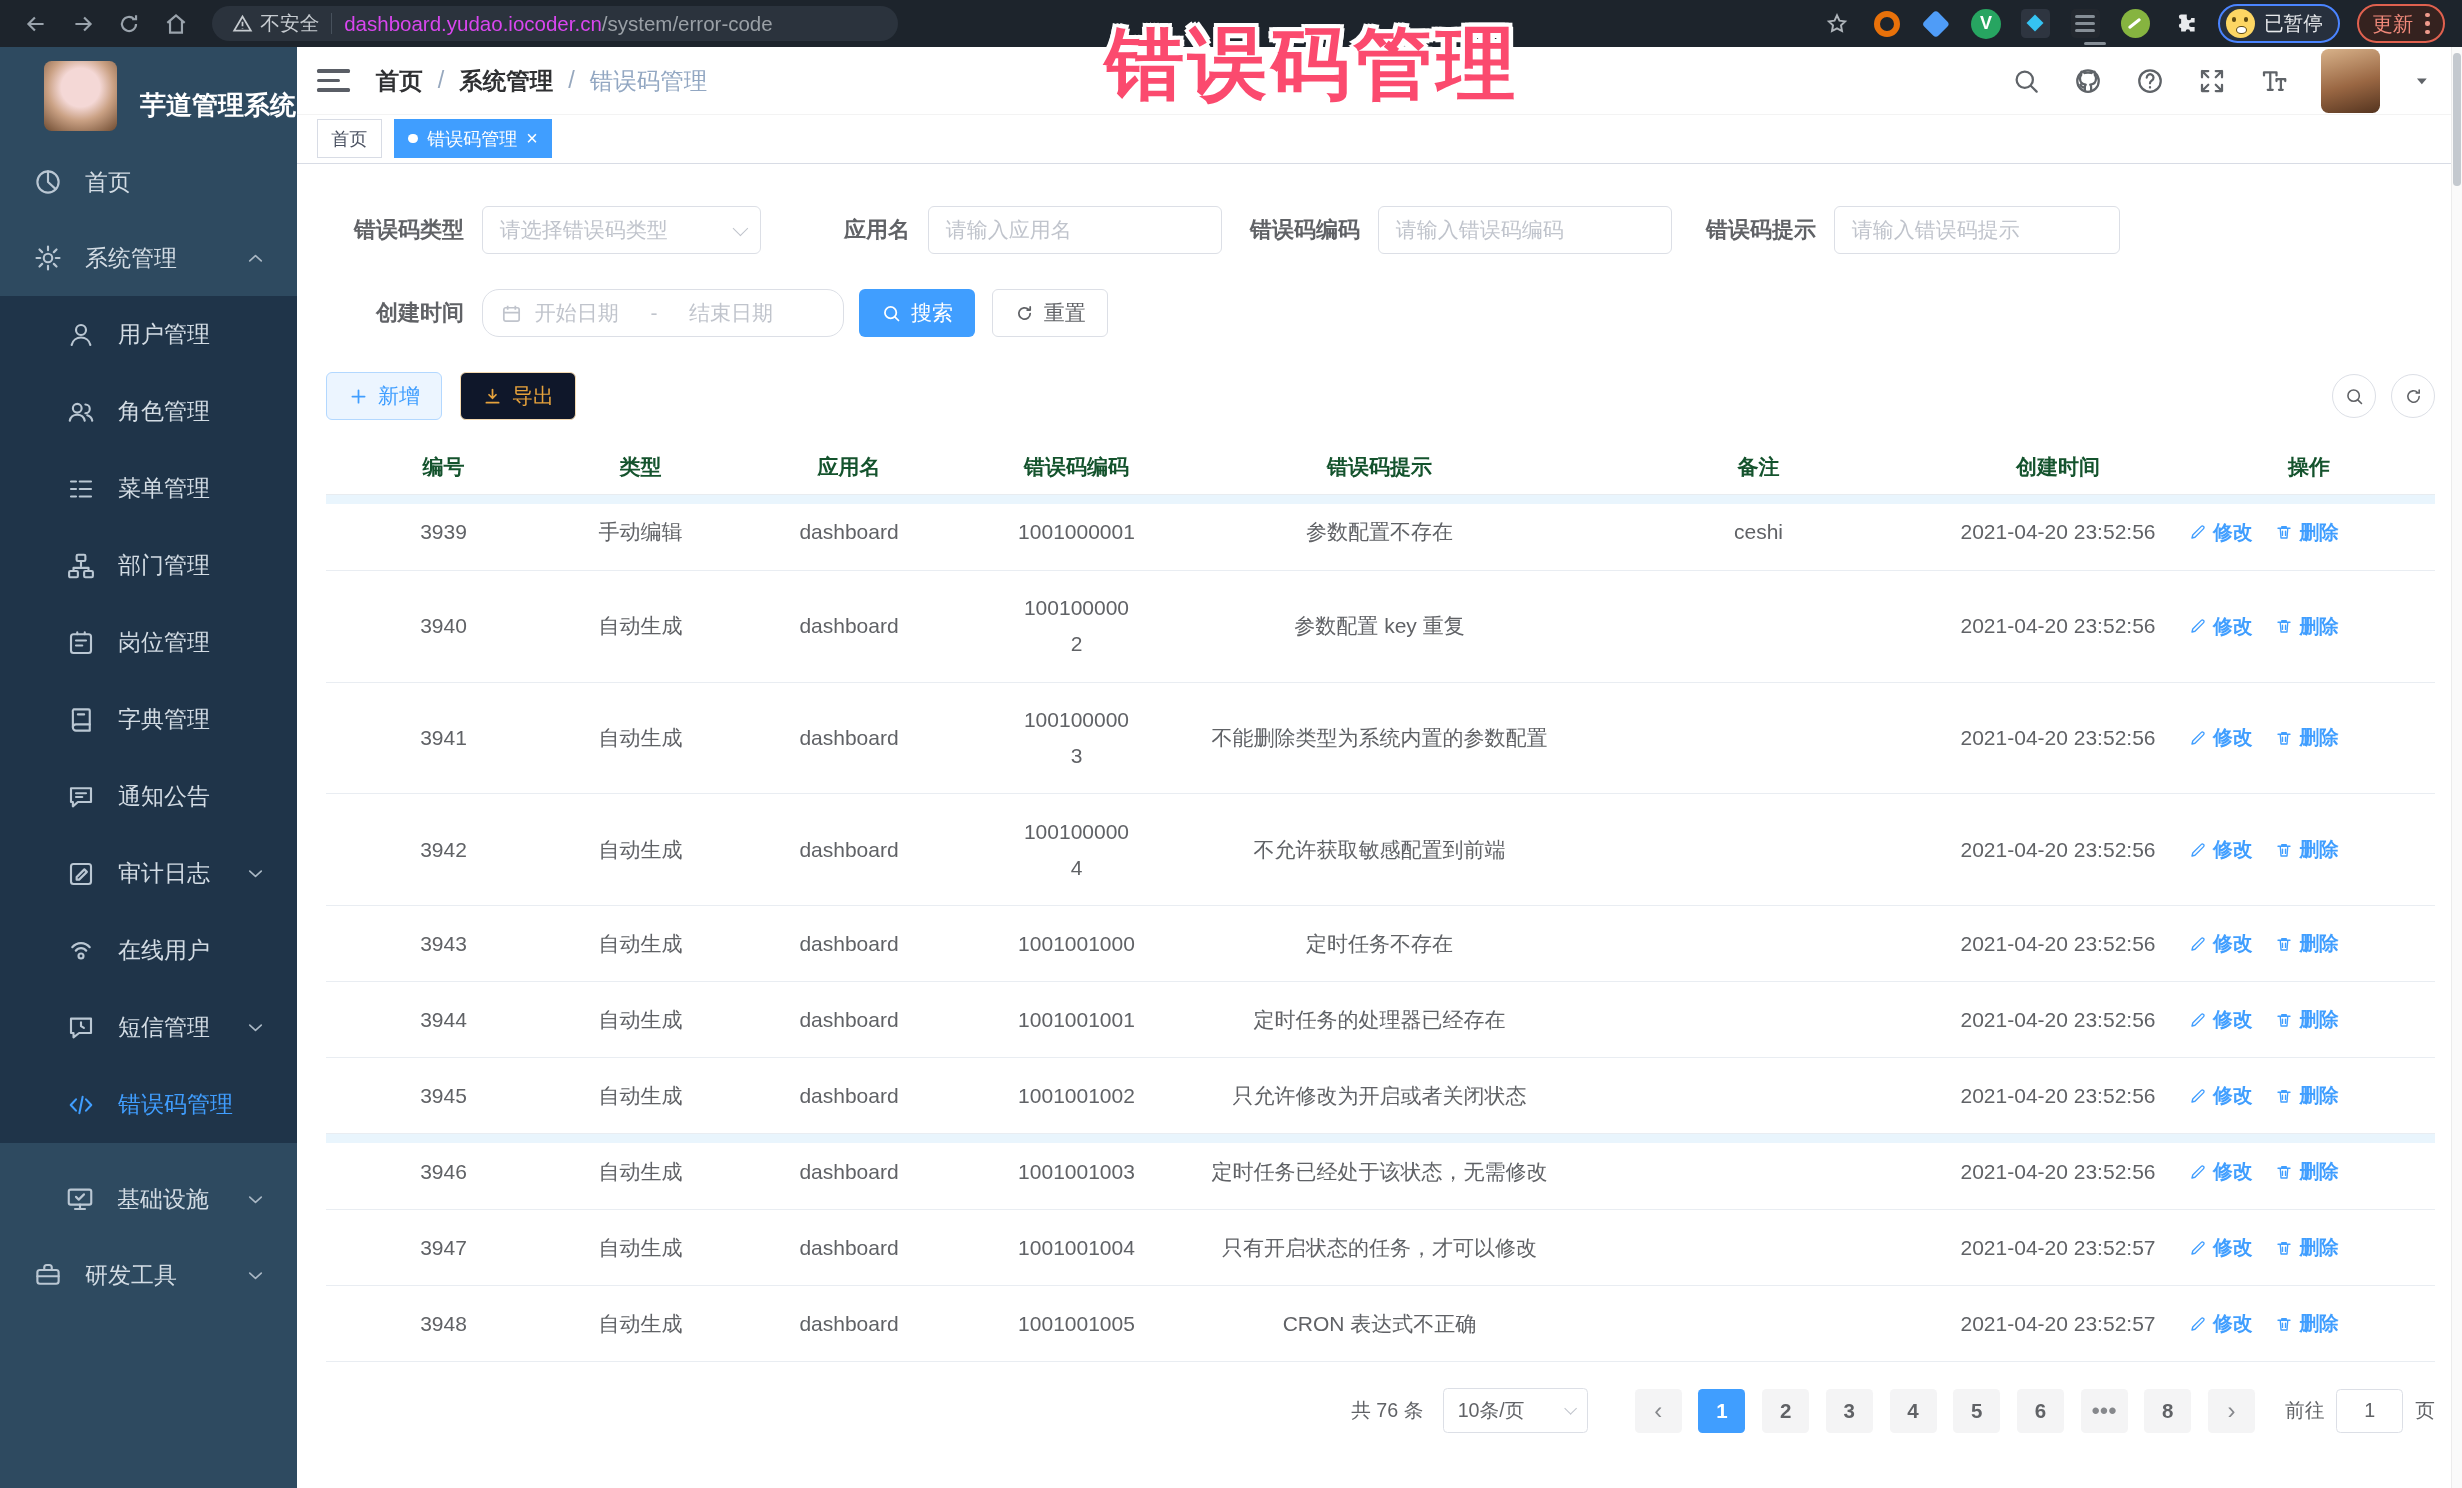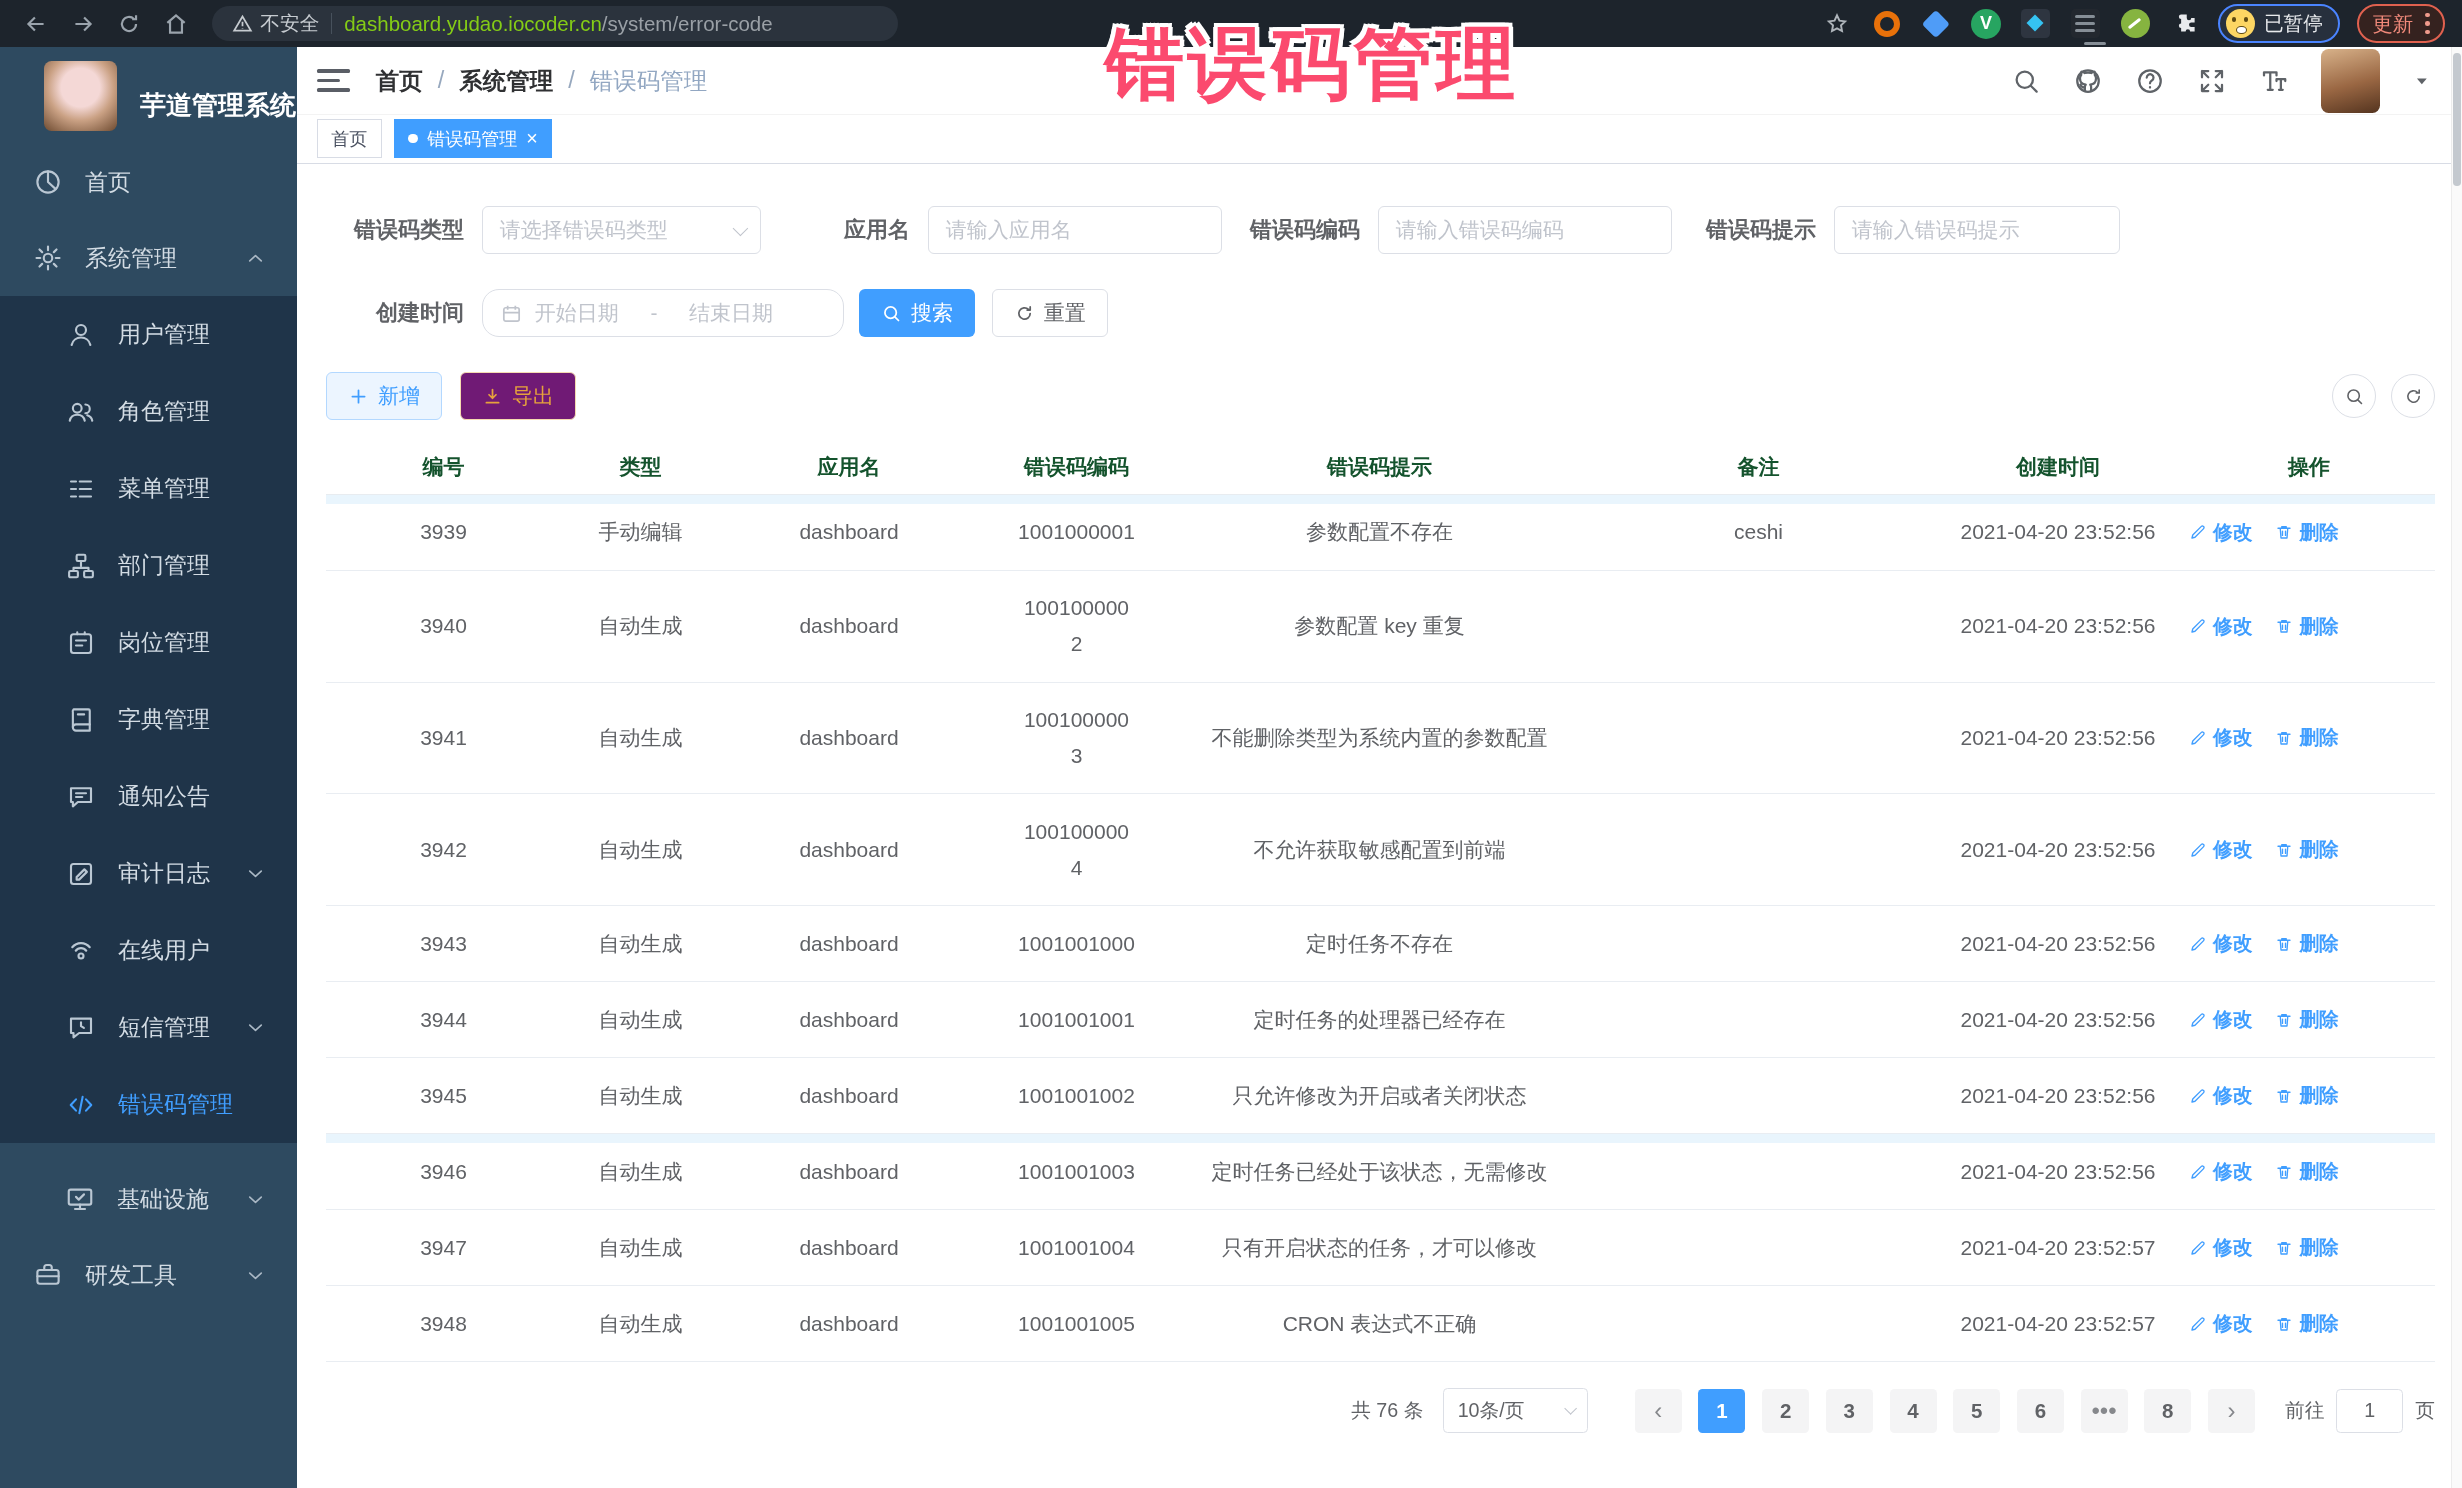--- a/index.html
+++ b/index.html
@@ -13,21 +13,21 @@
   .chrome-nav { display:flex; align-items:center; gap:7.6px; }
   .navbtn { width:39px; height:39px; border-radius:50%; display:flex; align-items:center;
     justify-content:center; color:#9aa3ac; }
   .navbtn svg { width:26px; height:26px; stroke:currentColor; stroke-width:2; fill:none; }
   .urlpill { margin-left:10.6px; width:686px; height:35px; background:#2b333d; border-radius:17.4px;
     display:flex; align-items:center; padding:0 19.7px; gap:12px; }
   .warn { display:flex; align-items:center; gap:7.6px; color:#c6cbd0; font-size:19.7px; }
   .warn svg { width:21px; height:21px; stroke:currentColor; stroke-width:2; fill:none; }
   .url-div { width:0.8px; height:21px; background:#47515c; }
   .url { font-size:20.5px; }
-  .host { color:#84cc16; } .path { color:#9aa0a6; }
+  .host { color:#d946ef; } .path { color:#9aa0a6; }
   .chrome-right { margin-left:auto; display:flex; align-items:center; gap:16.7px; }
   .cicon { width:33px; height:33px; display:flex; align-items:center; justify-content:center; }
   .cicon svg { width:26px; height:26px; stroke:#aeb4ba; stroke-width:1.8; fill:none; }
   .ext-ring { width:26px; height:26px; border:6px solid #e8710a; border-radius:50%; }
   .ext-gem { width:19.7px; height:19.7px; background:#4f9cf7; transform:rotate(45deg); border-radius:3.8px; }
   .ext-green { width:30px; height:30px; border-radius:50%; background:#27a561; color:#fff;
     font-size:18px; font-weight:700; display:flex; align-items:center; justify-content:center; }
   .ext-tiles { width:29px; height:29px; border-radius:4.5px; background:#2e3540; position:relative; }
   .ext-tiles::after { content:""; position:absolute; left:8.3px; top:8.3px; width:12px; height:12px;
     background:#35c3f2; transform:rotate(45deg); }
@@ -126,21 +126,21 @@
   .w-date{width:362px; gap:12px;border-radius:17px;}
   .cal svg { width:23px; height:23px; stroke:#c0c4cc; stroke-width:1.8; fill:none; }
   .btn { height:48px; border-radius:6px; border:0.8px solid transparent; font-size:21px;
     display:inline-flex; align-items:center; justify-content:center; gap:9px; padding:0 21px;
     cursor:pointer; white-space:nowrap; }
   .btn svg { width:21px; height:21px; stroke:currentColor; stroke-width:2; fill:none;
     stroke-linecap:round; stroke-linejoin:round; }
   .btn-primary { background:#409eff; color:#fff; margin-left:15px; }
   .btn-default { background:#fff; border-color:#dcdfe6; color:#606266; margin-left:16.7px; }
   .btn-plain-primary { background:#ecf5ff; border-color:#b3d8ff; color:#409eff; }
-  .btn-plain-warning { background:#701a75; border-color:#f5dab1; color:#e6a23c; margin-left:18px; }
+  .btn-plain-warning { background:#0f172a; border-color:#f5dab1; color:#e6a23c; margin-left:18px; }
 
   .toolbar { width:2109px; display:flex; align-items:center; margin:32px 0 19.7px; }
   .toolbar-right { margin-left:auto; display:flex; }
   .circle-btn { width:44px; height:44px; border-radius:50%; border:0.8px solid #dcdfe6; background:#fff;
     display:flex; align-items:center; justify-content:center; color:#606266; margin-left:15px;
     cursor:pointer; }
   .circle-btn svg { width:21px; height:21px; stroke:currentColor; stroke-width:1.8; fill:none;
     stroke-linecap:round; }
 
   

